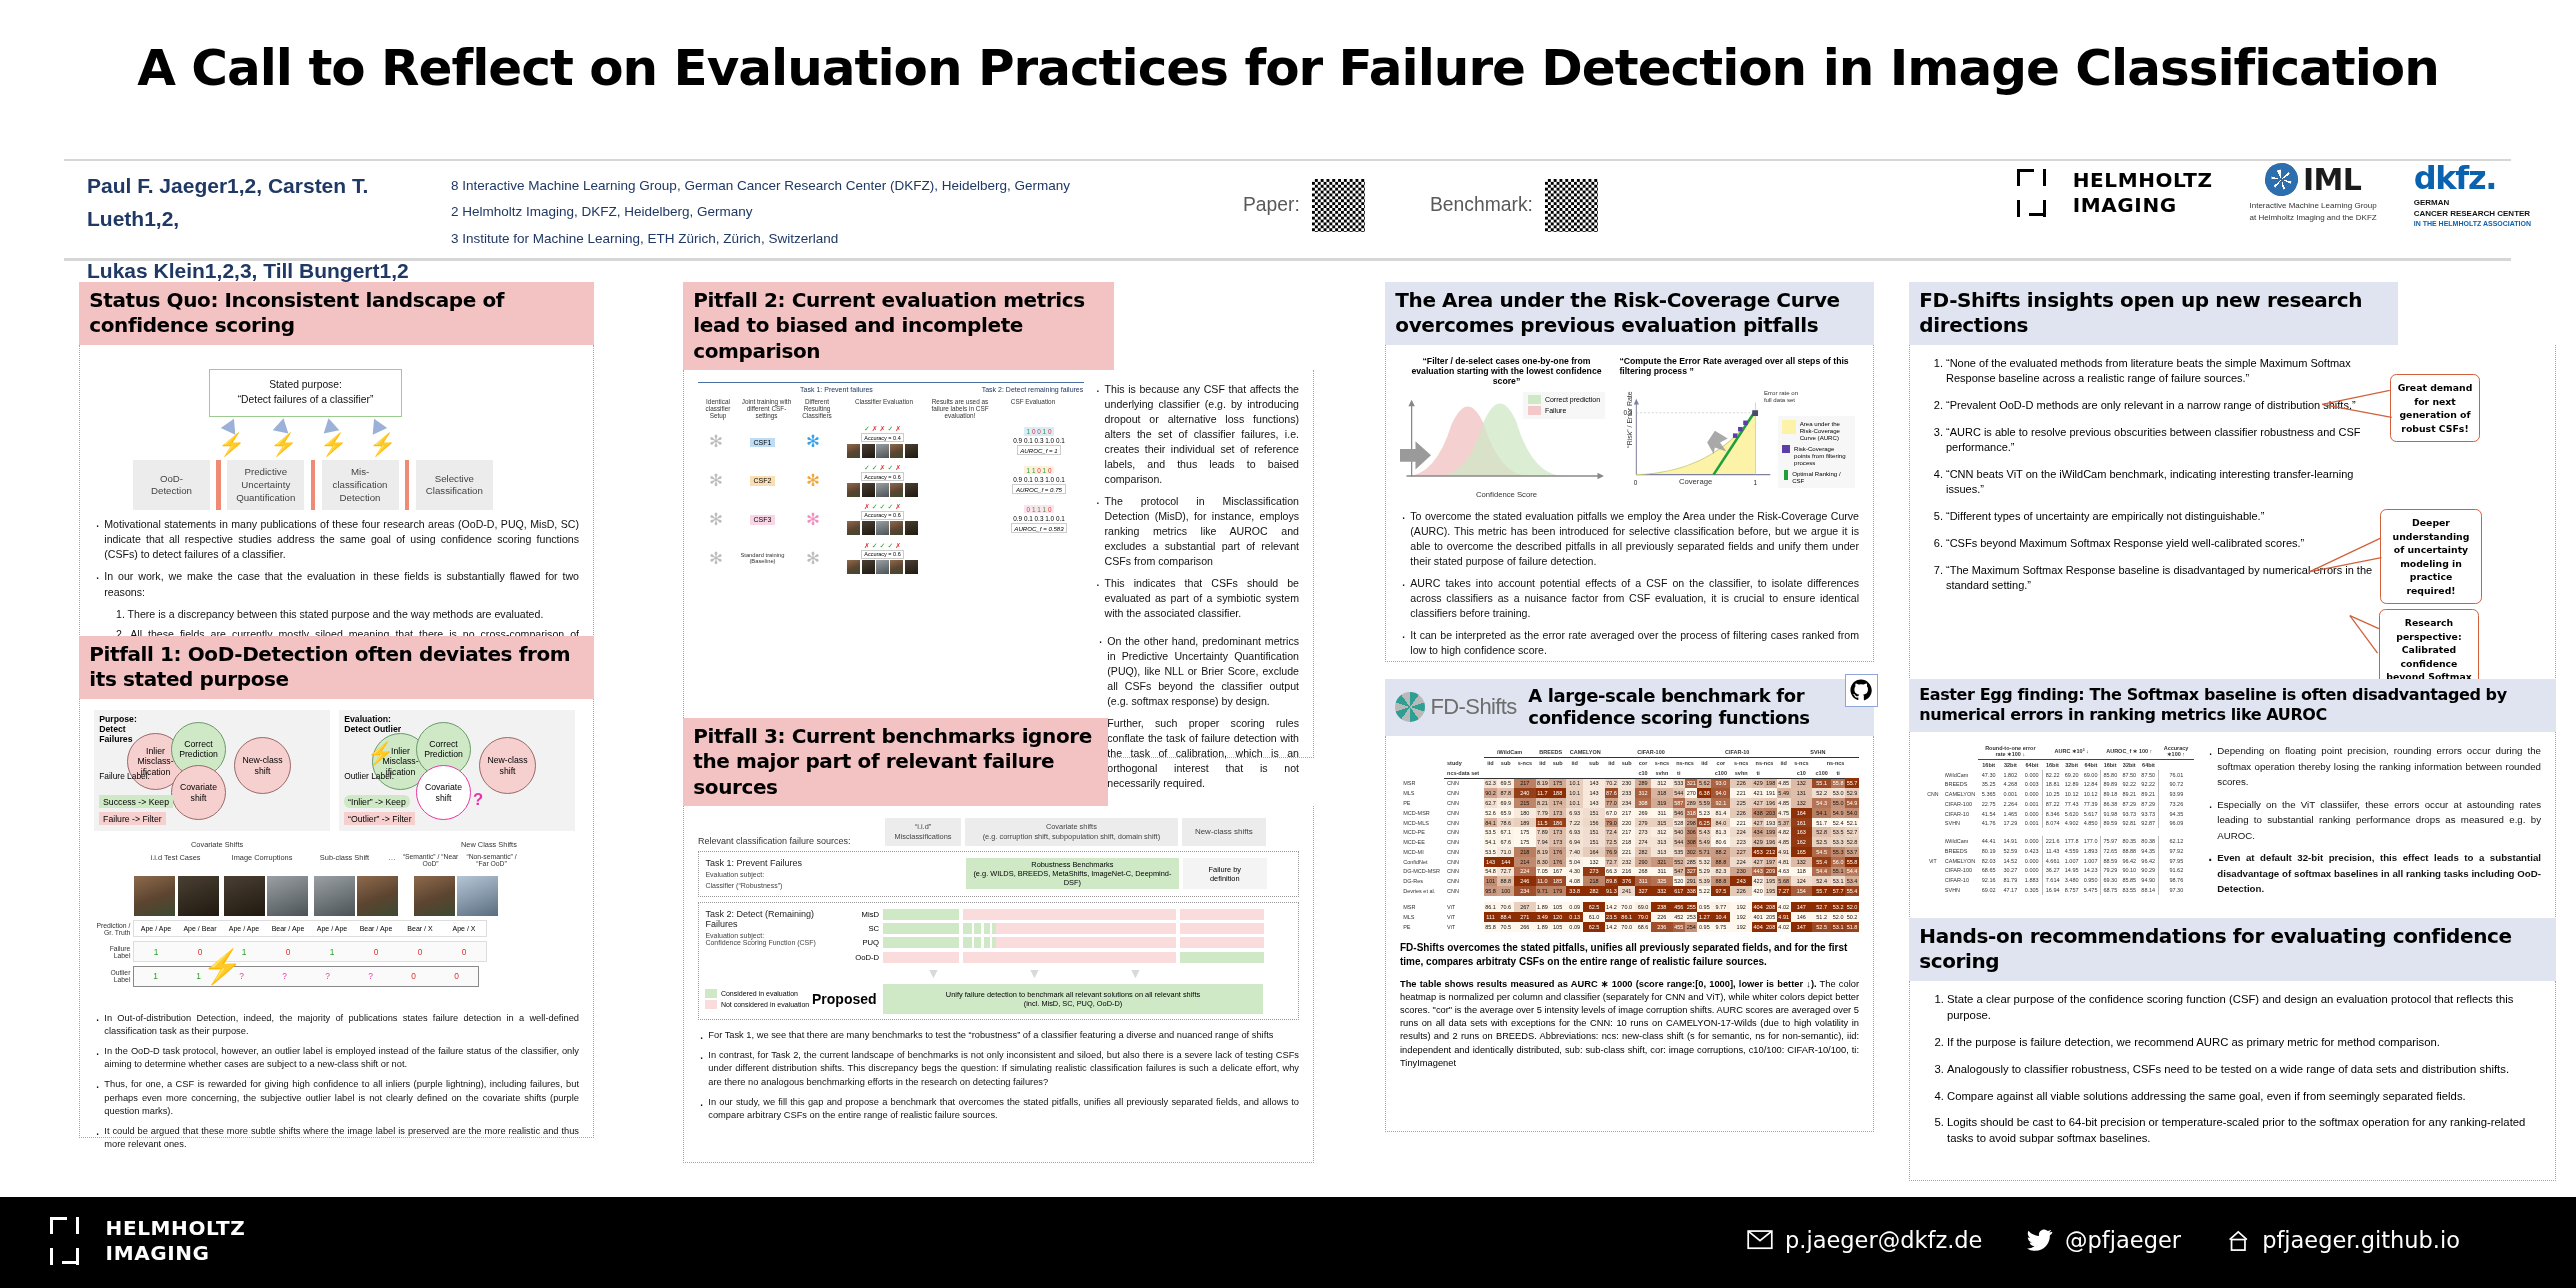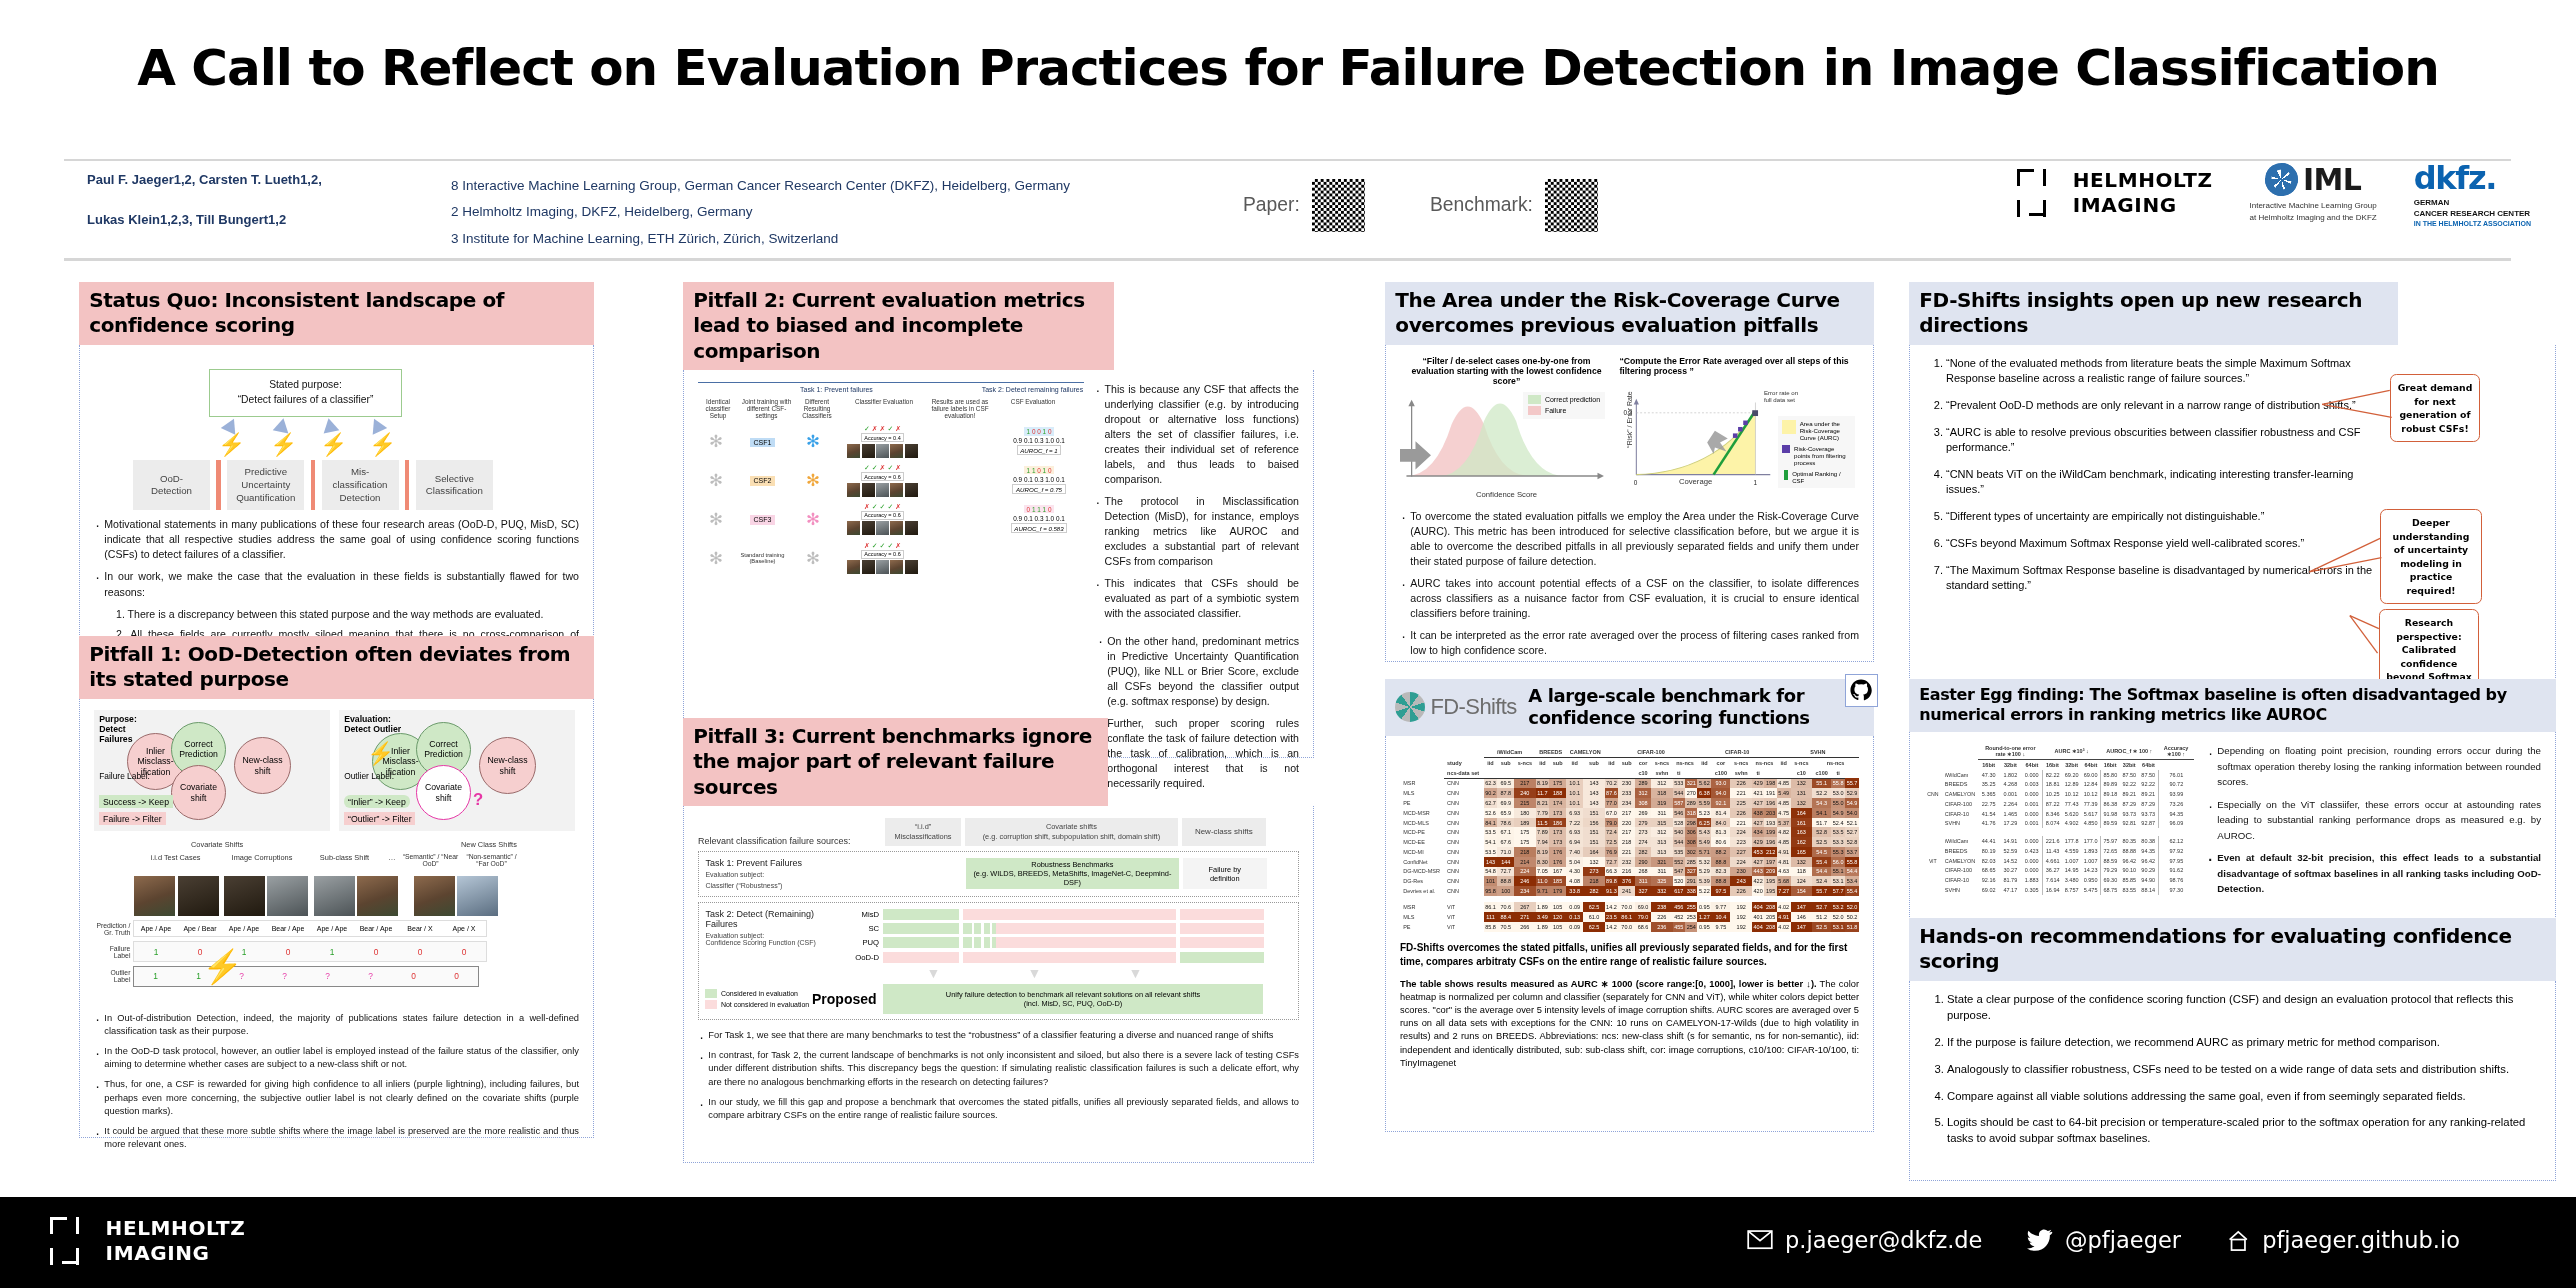--- a/index.html
+++ b/index.html
@@ -9,21 +9,21 @@
   
   .poster-title{
     position:absolute; left:0; top:39px; width:2576px; text-align:center;
     font-size:50px; font-weight:bold; letter-spacing:-1px; color:#000;
     font-family:"DejaVu Sans", sans-serif;
   }
 
   
   .header{ position:absolute; left:0; top:164px; width:2576px; height:90px; }
   .authors{ position:absolute; left:87px; top:6.4px; width:361px;
-            color:#1f3864; font-size:13px; line-height:1.55; font-weight:600;}
+            color:#1f3864; font-size:21px; line-height:1.55; font-weight:600;}
   .affils{ position:absolute; left:451px; top:9px; width:708px;
            color:#1f3864; font-size:13.5px; line-height:1.95;}
   .qr-wrap{ position:absolute; top:0px; display:flex; align-items:center; gap:9px;}
   .qr-label{ font-size:19.3px; color:#595959; }
   .qr{ width:59px; height:59px; background:
         repeating-conic-gradient(#000 0% 25%, #fff 0% 50%) 0 0/5.8px 5.8px;
        border:3.2px solid #fff; }
   .qr::after{content:"";}
   .logo-row{ position:absolute; right:45px; top:-5.2px; display:flex; align-items:center; gap:37px;}
   .helm-logo{ display:flex; align-items:center; gap:11.6px; }

